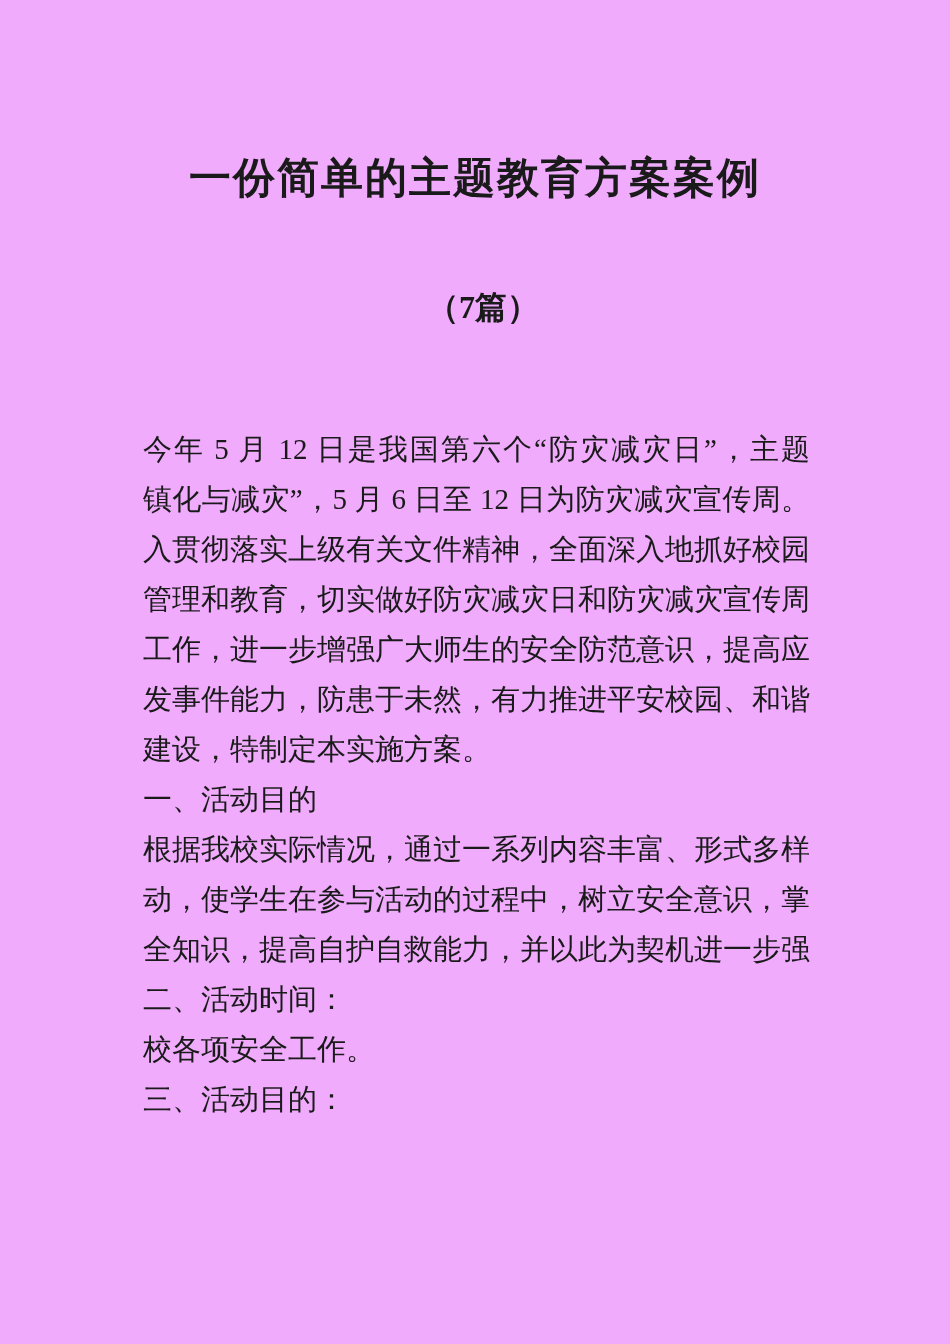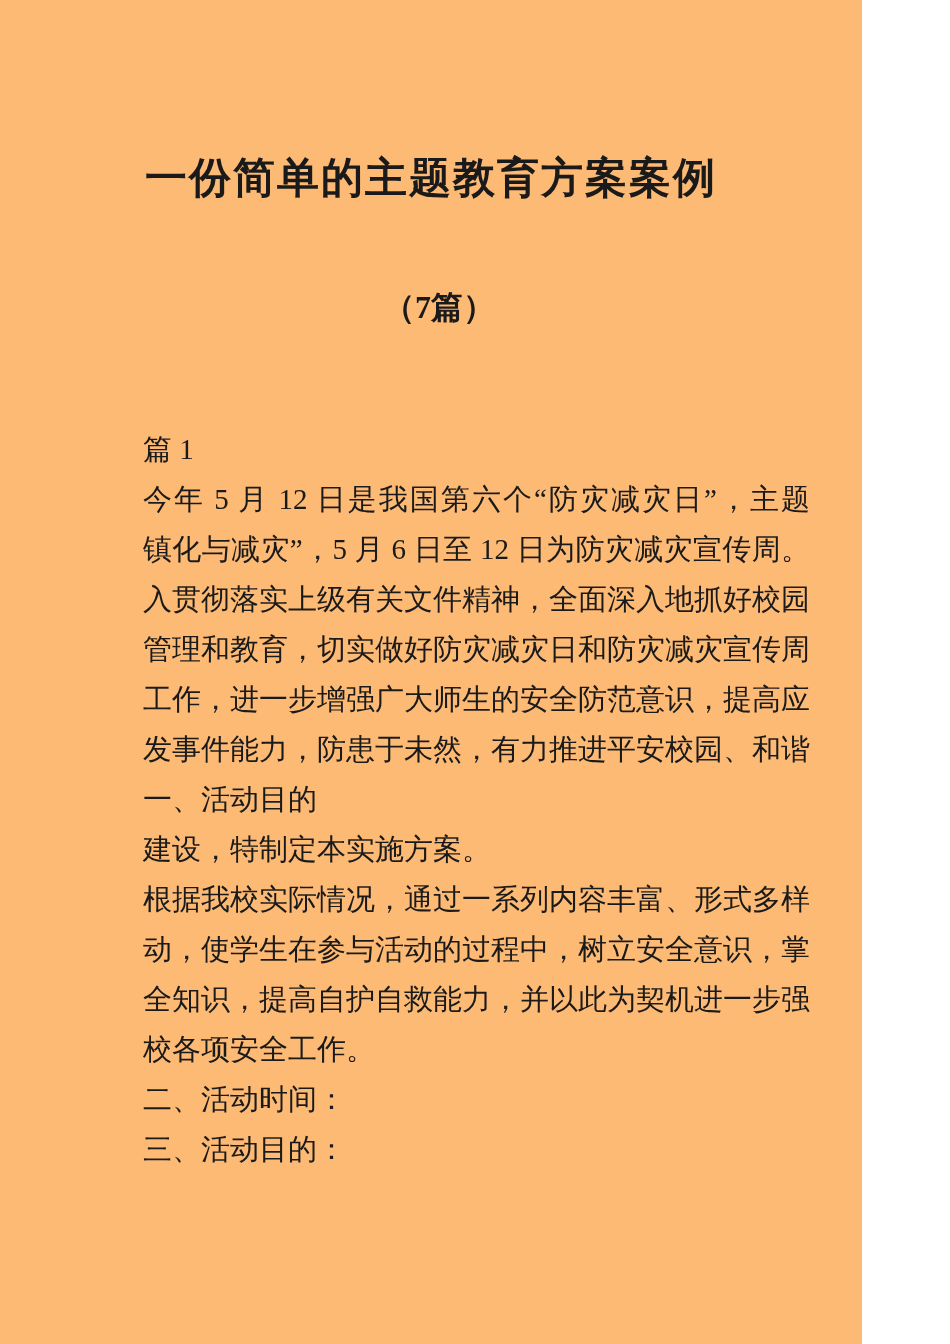--- a/index.html
+++ b/index.html
@@ -3,23 +3,23 @@
 <meta charset="utf-8">
 <style>
   
   html, body {
     margin: 0;
     padding: 0;
     background: #ffffff;
   }
   .page {
     position: relative;
-    width: 862px;
+    width: 950px;
     height: 1344px;
-    background: #fdba74;
+    background: #f0abfc;
     color: #1a1a1a;
     font-family: "Liberation Serif", serif;
     overflow: hidden;
   }
   .doc-title {
     position: absolute;
     top: 150px;
     left: 0;
     width: 100%;
     text-align: center;
@@ -58,30 +58,29 @@
 </head>
 <body>
 
 <div class="page">
 
   <div class="doc-title">一份简单的主题教育方案案例</div>
 
   <div class="doc-subtitle">（7篇）</div>
 
   <div class="doc-body">
-    <div class="line" data-align="left">篇 1</div>
     <div class="line" data-align="justify">今年 5 月 12 日是我国第六个“防灾减灾日”，主题是“城</div>
     <div class="line" data-align="justify">镇化与减灾”，5 月 6 日至 12 日为防灾减灾宣传周。为深</div>
     <div class="line" data-align="justify">入贯彻落实上级有关文件精神，全面深入地抓好校园安全</div>
     <div class="line" data-align="justify">管理和教育，切实做好防灾减灾日和防灾减灾宣传周各项</div>
     <div class="line" data-align="justify">工作，进一步增强广大师生的安全防范意识，提高应对突</div>
     <div class="line" data-align="justify">发事件能力，防患于未然，有力推进平安校园、和谐校园</div>
+    <div class="line" data-align="left">建设，特制定本实施方案。</div>
     <div class="line" data-align="left">一、活动目的</div>
-    <div class="line" data-align="left">建设，特制定本实施方案。</div>
     <div class="line" data-align="justify">根据我校实际情况，通过一系列内容丰富、形式多样的活</div>
     <div class="line" data-align="justify">动，使学生在参与活动的过程中，树立安全意识，掌握安</div>
     <div class="line" data-align="justify">全知识，提高自护自救能力，并以此为契机进一步强化学</div>
+    <div class="line" data-align="left">二、活动时间：</div>
     <div class="line" data-align="left">校各项安全工作。</div>
-    <div class="line" data-align="left">二、活动时间：</div>
     <div class="line" data-align="left">三、活动目的：</div>
   </div>
 
 </div>
 
 </body></html>

